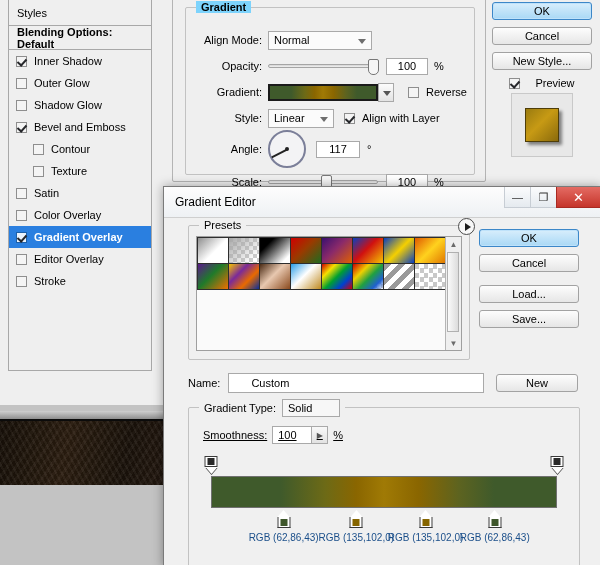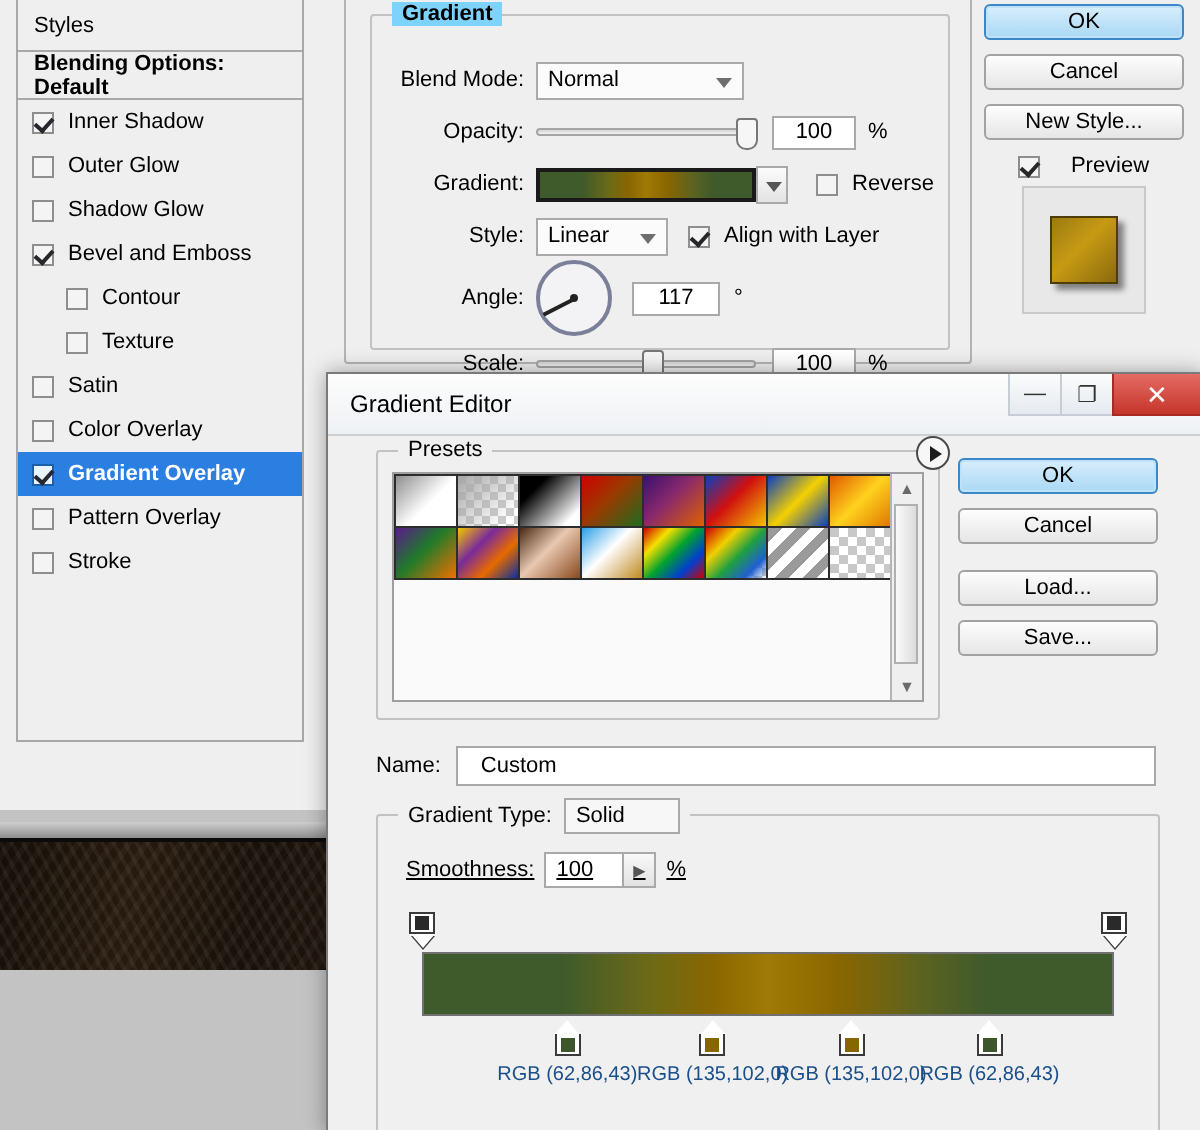--- a/index.html
+++ b/index.html
@@ -215,21 +215,21 @@
     position:absolute;left:1px;top:15px;width:12px;height:80px;
     background:linear-gradient(90deg,#fafafa,#dcdcdc);border:1px solid #b0b0b0;
     box-sizing:border-box;
   }
 
   #ge-right-btns{position:absolute;left:315px;top:12px;width:100px;}
 
   #name-row{position:absolute;left:24px;top:155px;width:390px;height:22px;display:flex;align-items:center;}
   #name-input{
     flex:1;height:20px;border:1px solid #a9a9a9;background:#fff;box-sizing:border-box;
-    display:flex;align-items:center;padding-left:11px;font-size:11px;margin-left:8px;
+    display:flex;align-items:center;padding-left:22px;font-size:11px;margin-left:8px;
   }
   #new-btn{width:82px;margin-left:12px;margin-bottom:0;}
 
   #gradtype-group{
     position:absolute;left:24px;top:190px;width:390px;height:165px;
     border:1px solid #c2c2c2;border-radius:2px;
   }
   #gradtype-legend{
     position:absolute;left:10px;top:-9px;background:#f0f0f0;padding:0 5px;
     display:flex;align-items:center;gap:6px;font-size:11px;
@@ -332,36 +332,36 @@
       <div class="effect-row">
         <span class="cb"></span>
         <span>Color Overlay</span>
       </div>
       <div class="effect-row selected">
         <span class="cb checked"></span>
         <span>Gradient Overlay</span>
       </div>
       <div class="effect-row">
         <span class="cb"></span>
-        <span>Pattern Overlay</span>
+        <span>Editor Overlay</span>
       </div>
       <div class="effect-row">
         <span class="cb"></span>
         <span>Stroke</span>
       </div>
     </div>
   </div>
 
   <div id="go-group">
 
     <div id="grad-group">
       <div id="grad-legend">Gradient</div>
 
       <div class="field-row" style="top:22px;">
-        <span class="lbl" style="width:76px;">Blend Mode:</span>
+        <span class="lbl" style="width:76px;">Align Mode:</span>
         <div class="combo" style="width:104px;">
           <span>Normal</span>
           <span class="arrow"></span>
         </div>
       </div>
 
       <div class="field-row" style="top:48px;">
         <span class="lbl" style="width:76px;">Opacity:</span>
         <div class="slider-track" style="width:110px;">
           <div class="slider-thumb" style="right:-2px;"></div>
@@ -481,20 +481,21 @@
       <div class="btn">Cancel</div>
       <div class="btn" style="margin-top:13px;">Load...</div>
       <div class="btn">Save...</div>
     </div>
 
     <div id="name-row">
       <span>Name:</span>
       <div id="name-input">
         <span>Custom</span>
       </div>
+      <div class="btn" id="new-btn">New</div>
     </div>
 
     <div id="gradtype-group">
       <div id="gradtype-legend">
         <span>Gradient Type:</span>
         <div id="gradtype-combo">
           <span>Solid</span>
           <span class="arrow"></span>
         </div>
       </div>

